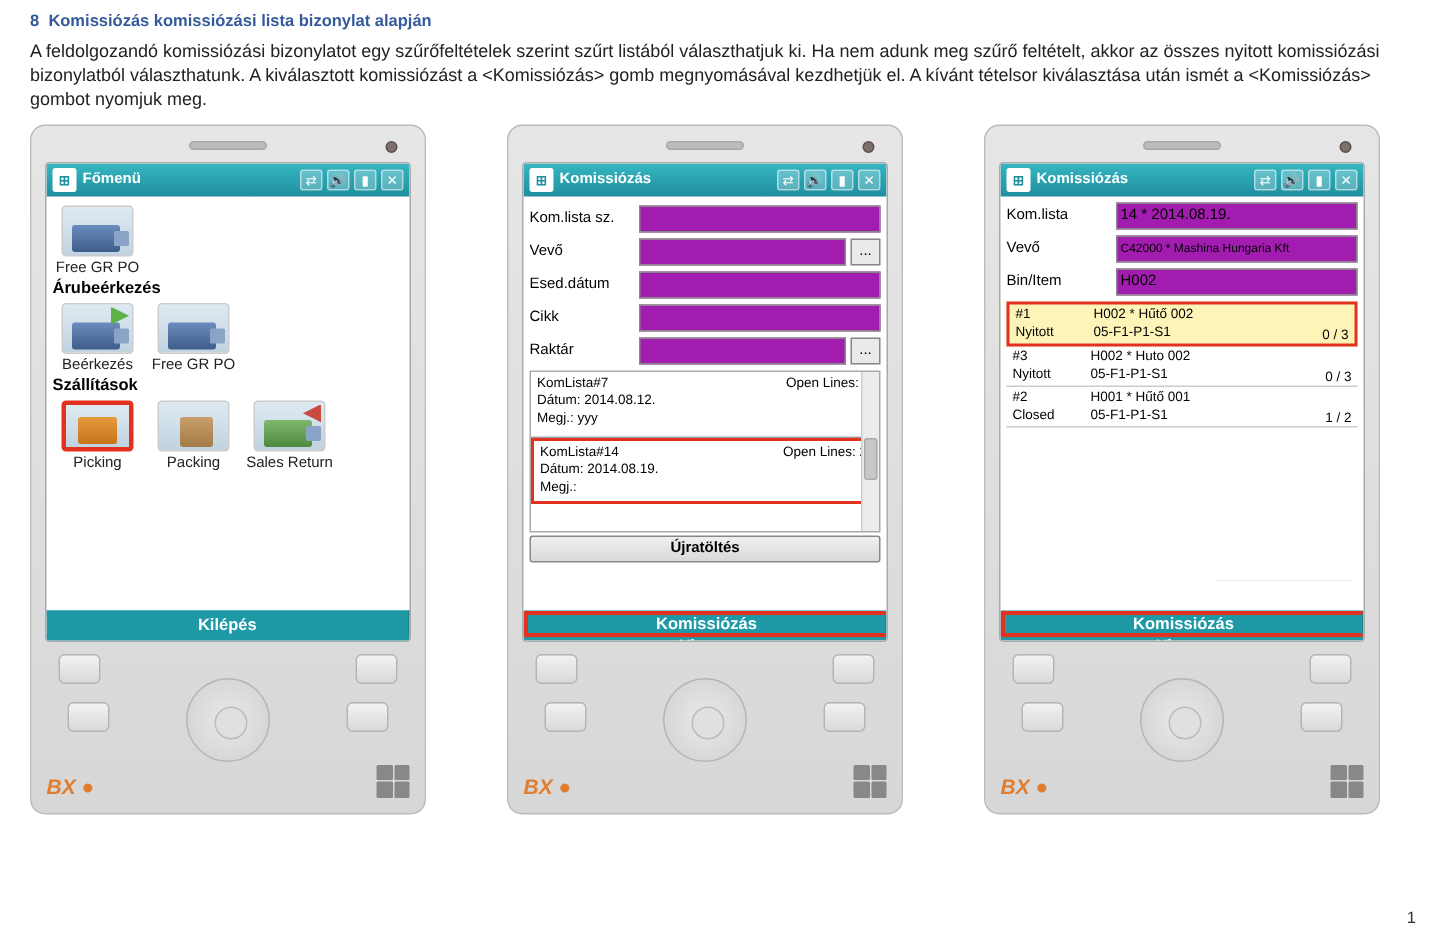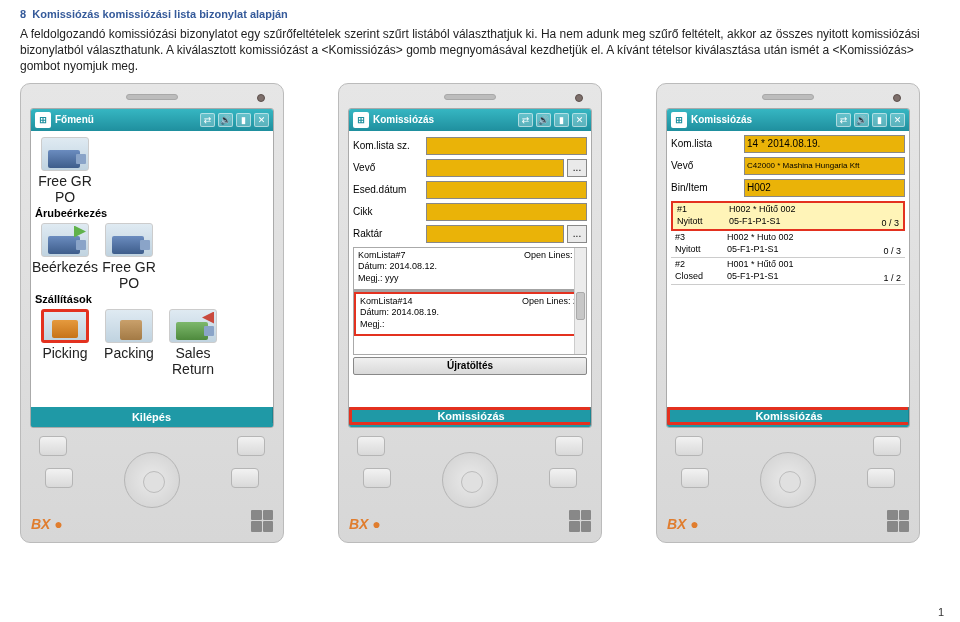--- a/index.html
+++ b/index.html
@@ -22,33 +22,33 @@
   .section-label { font-weight: bold; font-size: 11px; color: #000; margin: 2px 0 2px; }
   .icon-row { display: flex; gap: 4px; }
   .app-icon { display:flex; flex-direction:column; align-items:center; width:60px; padding-top:2px;}
   .app-icon .pic{ width:48px;height:34px;border:1px solid #ccc;border-radius:3px;background:linear-gradient(#dfeaf2,#c0d3e0); position:relative; overflow:hidden;}
   .truck{position:absolute;bottom:2px;left:6px;width:32px;height:18px;background:linear-gradient(#6b8cbf,#3e5d8b);border-radius:2px;}
   .truck:after{content:"";position:absolute;right:-6px;top:4px;width:10px;height:10px;background:#8aa4c8;border-radius:1px;}
   .forklift{position:absolute;bottom:2px;left:8px;width:26px;height:18px;background:linear-gradient(#e59a3e,#c77318);border-radius:2px;}
   .box{position:absolute;bottom:2px;left:14px;width:22px;height:20px;background:linear-gradient(#c9a06b,#a37a45);border-radius:2px;}
   .arrow-g{position:absolute;top:2px;right:2px;width:12px;height:12px;background:#5fb24a;clip-path:polygon(0 0,100% 50%,0 100%);}
   .arrow-r{position:absolute;top:2px;right:2px;width:12px;height:12px;background:#c94a3e;clip-path:polygon(100% 0,0 50%,100% 100%);}
-  .app-icon .lbl{font-size:14px;color:#222;margin-top:2px;text-align:center;}
+  .app-icon .lbl{font-size:10px;color:#222;margin-top:2px;text-align:center;}
   .hl-red{border:3px solid #e3311f;border-radius:2px;}
   .hl-app{border:3px solid #e3311f !important;}
   .bottombar{position:absolute;left:0;right:0;bottom:0;height:20px;background:#1f99a6;display:flex;flex-direction:column;}
   .bottombar .btn{flex:1;color:#fff;font-weight:bold;font-size:11px;display:flex;align-items:center;justify-content:center;border-right:1px solid #1b8490;}
   .bottombar .btn:last-child{border-right:none;}
   .bottombar .btn.empty{background:#1f99a6;}
   .form-row{display:flex;align-items:center;height:22px;gap:3px;}
   .form-row label{width:70px;font-size:10px;color:#000;}
-  .form-row input{flex:1;height:18px;border:1px solid #888;font-size:10px;padding:0 2px;background:#eab308;}
+  .form-row input{flex:1;height:18px;border:1px solid #888;font-size:10px;padding:0 2px;background:#a21caf;}
   .form-row .dots{width:20px;height:18px;border:1px solid #888;background:#eaeaea;font-size:10px;display:flex;align-items:center;justify-content:center;}
   .list-area{border:1px solid #aaa;margin-top:2px;height:108px;overflow:hidden;position:relative;background:#fff;}
-  .list-item{padding:2px 4px;border-bottom:3px solid #a3a3a3;font-size:9px;line-height:1.3;color:#000;position:relative;height:44px;}
+  .list-item{padding:2px 4px;border-bottom:1px solid #a3a3a3;font-size:9px;line-height:1.3;color:#000;position:relative;height:44px;}
   .list-item .right{position:absolute;right:6px;top:2px;font-size:9px;}
   .list-item.hl{border:2px solid #e3311f;}
   .scroll{position:absolute;right:0;top:0;bottom:0;width:12px;background:#ececec;border-left:1px solid #ccc;}
   .scroll .th{position:absolute;top:44px;left:1px;right:1px;height:28px;background:#c7c7c7;border:1px solid #aaa;border-radius:2px;}
   .reload{font-weight:bold;font-size:10px;text-align:center;border:1px solid #888;background:linear-gradient(#f0f0f0,#d9d9d9);height:18px;line-height:16px;margin-top:2px;}
   .list3{margin-top:2px;}
   .row3{display:flex;font-size:9px;color:#000;padding:1px 4px;gap:10px;}
   .row3 span:first-child{width:42px;}
   .row3 span:nth-child(2){flex:1;}
   .block3{border-bottom:1px solid #ccc;position:relative;padding-bottom:2px;}

